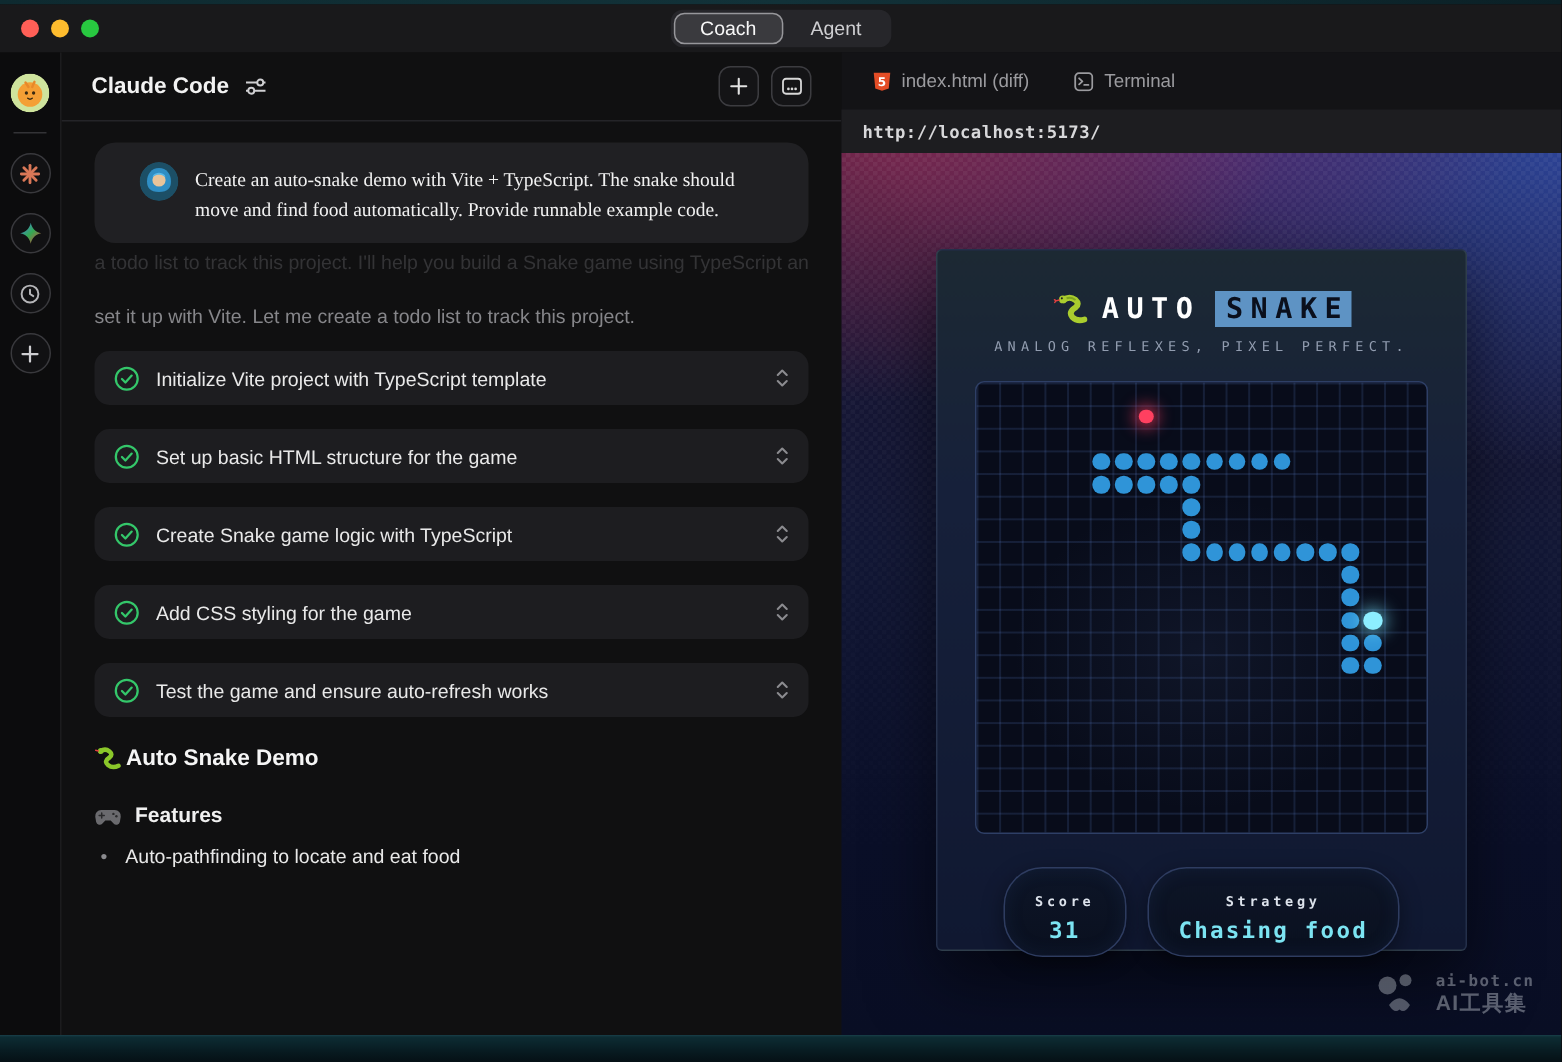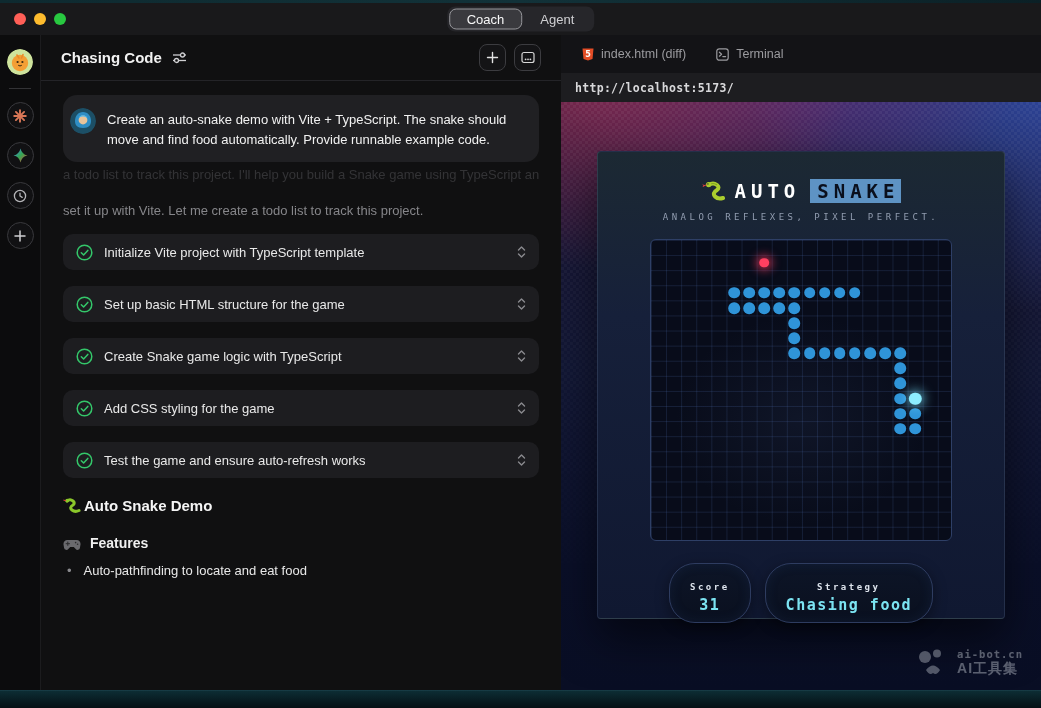--- a/index.html
+++ b/index.html
@@ -36,22 +36,22 @@
   .lp-header { height:46px; display:flex; align-items:center; padding:0 20px;
     border-bottom:1px solid #242428; }
   .lp-title { font-size:15px; font-weight:bold; color:#f2f2f2; }
   .lp-title-icon { margin-left:10px; display:flex; }
   .lp-actions { margin-left:auto; display:flex; gap:8px; }
   .hdr-btn { width:27px; height:27px; border:1px solid #3c3c40; border-radius:8px;
     background:#141416; display:flex; align-items:center; justify-content:center;
     color:#d8d8d8; font-size:16px; line-height:1; }
   .lp-body { padding:14px 22px 0 22px; font-size:13px; }
 
-  .msg-card { background:#202023; border-radius:14px; padding:13px 7px; display:flex; gap:11px;
-    align-items:flex-start; }
+  .msg-card { background:#202023; border-radius:14px; padding:13px 30px; display:flex; gap:11px;
+    align-items:flex-start;font-family:Liberation Serif, serif; }
   .msg-avatar { width:26px; height:26px; border-radius:50%; overflow:hidden; flex:0 0 26px; }
   .msg-text { color:#f1f1f1; line-height:1.5; padding-top:2px; }
 
   .faded1 { margin-top:5px; color:#505054; opacity:.55; white-space:nowrap; overflow:hidden; }
   .faded2 { margin-top:21px; color:#86868a; }
 
   .todo { margin-top:16px; height:36px; background:#1d1d20; border-radius:10px;
     display:flex; align-items:center; padding:0 13px; gap:11px; }
   .todo-label { color:#e9e9e9; }
   .todo-sort { margin-left:auto; display:flex; }
@@ -85,22 +85,22 @@
       radial-gradient(95% 60% at 102% -4%, rgba(52,88,195,.75), transparent 66%),
       linear-gradient(180deg, #1c1534 0%, #121735 45%, #0a0f28 78%, #090e24 100%); }
   .preview::before { content:""; position:absolute; inset:0;
     background-image:
       linear-gradient(45deg, rgba(255,255,255,.05) 25%, transparent 25%, transparent 75%, rgba(255,255,255,.05) 75%),
       linear-gradient(45deg, rgba(255,255,255,.05) 25%, transparent 25%, transparent 75%, rgba(255,255,255,.05) 75%);
     background-size:6px 6px; background-position:0 0,3px 3px;
     -webkit-mask-image:linear-gradient(180deg,#000 0%, rgba(0,0,0,.35) 55%, transparent 90%);
     mask-image:linear-gradient(180deg,#000 0%, rgba(0,0,0,.35) 55%, transparent 90%); }
 
-  .game-card { position:absolute; left:50%; top:49px; transform:translateX(-50%);
-    width:408px; height:468px; border-radius:4px;
+  .game-card { position:absolute; left:50%; top:64px; transform:translateX(-50%);
+    width:354px; height:468px; border-radius:4px;
     background:linear-gradient(180deg,#1c2933 0%, #16203a 35%, #101831 100%);
     border:1px solid rgba(160,190,230,.14);
     box-shadow:0 20px 45px rgba(0,0,0,.55); }
   .game-title-row { margin-top:27px; display:flex; align-items:center; justify-content:center; gap:10px;
     font-family:"DejaVu Sans Mono", monospace; font-weight:bold; font-size:19px; letter-spacing:5px; }
   .t-auto { color:#ffffff; }
   .t-snake { color:#0a0f1c; padding:1px 2px 1px 7px; }
   .game-subtitle { margin-top:9px; text-align:center; font-family:"DejaVu Sans Mono", monospace;
     font-size:9px; letter-spacing:3.5px; color:#929db0; }
 
@@ -197,21 +197,21 @@
   </div>
   <div class="rail-btn">
     <svg width="12" height="12" viewBox="0 0 12 12">
       <path d="M6 1 V11 M1 6 H11" stroke="#cfcfd2" stroke-width="1.5" stroke-linecap="round"></path>
     </svg>
   </div>
 </div>
 
 <div class="left-panel">
   <div class="lp-header">
-    <span class="lp-title">Chasing Code</span>
+    <span class="lp-title">Claude Code</span>
     <span class="lp-title-icon">
       <svg width="15" height="13" viewBox="0 0 15 13">
         <line x1="1" y1="4" x2="14" y2="4" stroke="#cfcfd2" stroke-width="1.3"></line>
         <circle cx="10.5" cy="4" r="2" fill="#101011" stroke="#cfcfd2" stroke-width="1.3"></circle>
         <line x1="1" y1="9.5" x2="14" y2="9.5" stroke="#cfcfd2" stroke-width="1.3"></line>
         <circle cx="4.5" cy="9.5" r="2" fill="#101011" stroke="#cfcfd2" stroke-width="1.3"></circle>
       </svg>
     </span>
     <div class="lp-actions">
       <div class="hdr-btn">

